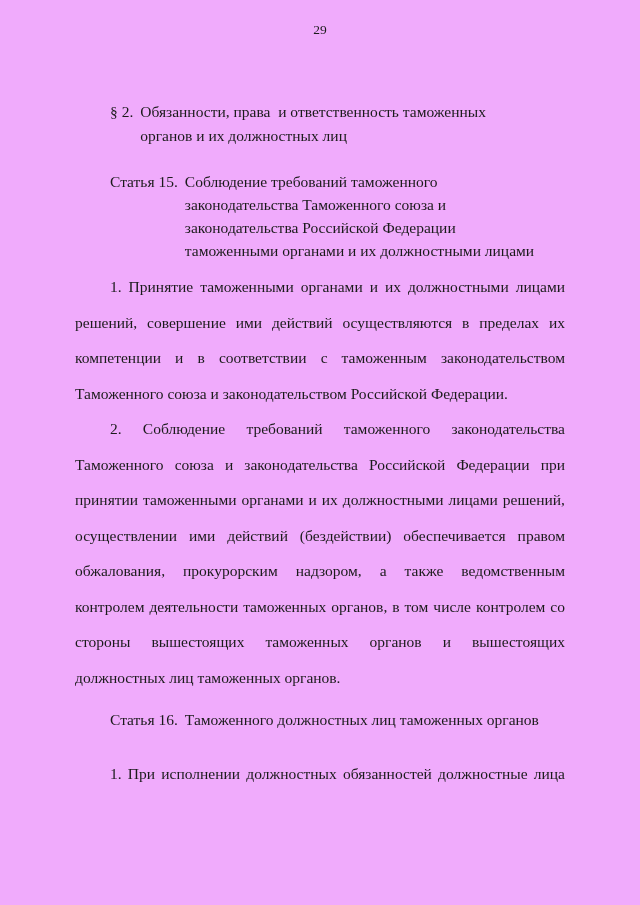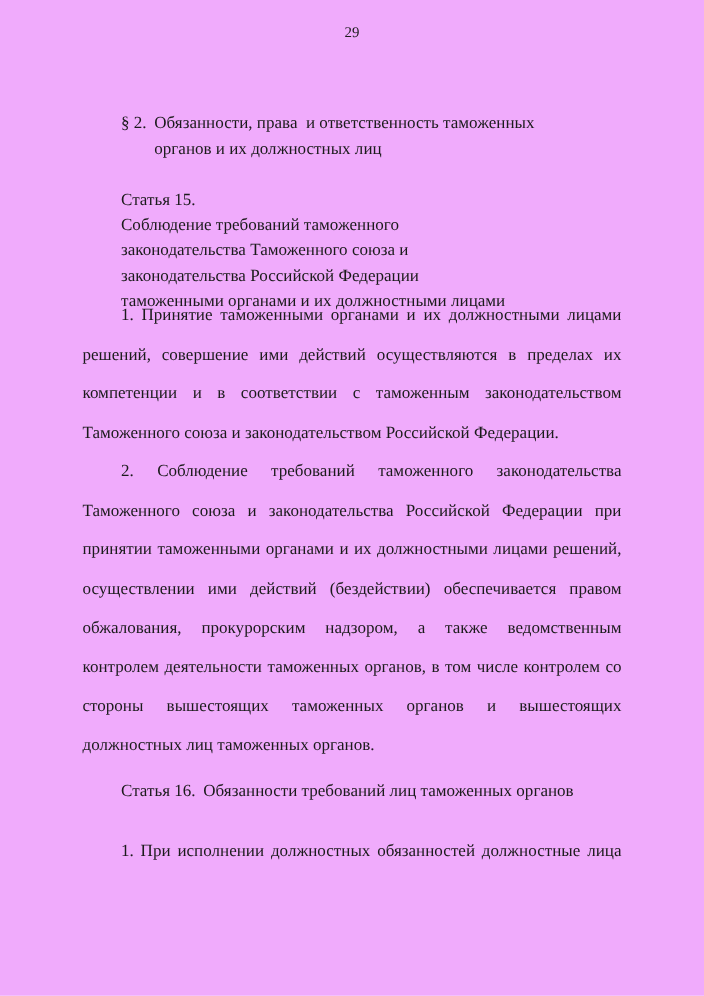--- a/index.html
+++ b/index.html
@@ -35,21 +35,21 @@
     align-items: flex-start;
   }
 
   .article-heading {
     position: absolute;
     font-size: 15.5px;
     line-height: 23px;
     display: flex;
     align-items: flex-start;
   }
-  .art15 { top: 170px; left: 110px; flex-direction: column; }
+  .art15 { top: 170px; left: 110px; }
   .art16 { top: 708px; left: 110px; }
 
   .h-label {
     white-space: pre;
     margin-right: 7px;
     font-weight: 400;
   }
   .h-title {
     font-weight: 400;
     white-space: pre-wrap;
@@ -102,20 +102,20 @@
 таможенными органами и их должностными лицами</span>
   </div>
 
   <div class="body-block">
     <p>1. Принятие таможенными органами и их должностными лицами решений, совершение ими действий осуществляются в пределах их компетенции и в соответствии с таможенным законодательством Таможенного союза и законодательством Российской Федерации.</p>
     <p>2. Соблюдение требований таможенного законодательства Таможенного союза и законодательства Российской Федерации при принятии таможенными органами и их должностными лицами решений, осуществлении ими действий (бездействии) обеспечивается правом обжалования, прокурорским надзором, а также ведомственным контролем деятельности таможенных органов, в том числе контролем со стороны вышестоящих таможенных органов и вышестоящих должностных лиц таможенных органов.</p>
   </div>
 
   <div class="article-heading art16">
     <span class="h-label">Статья 16.</span>
-    <span class="h-title">Обязанности требований лиц таможенных органов</span>
+    <span class="h-title">Таможенного должностных лиц таможенных органов</span>
   </div>
 
   <div class="last-block">
     <p class="justify-last">1. При исполнении должностных обязанностей должностные лица</p>
   </div>
 
 </div>
 
 </body></html>

